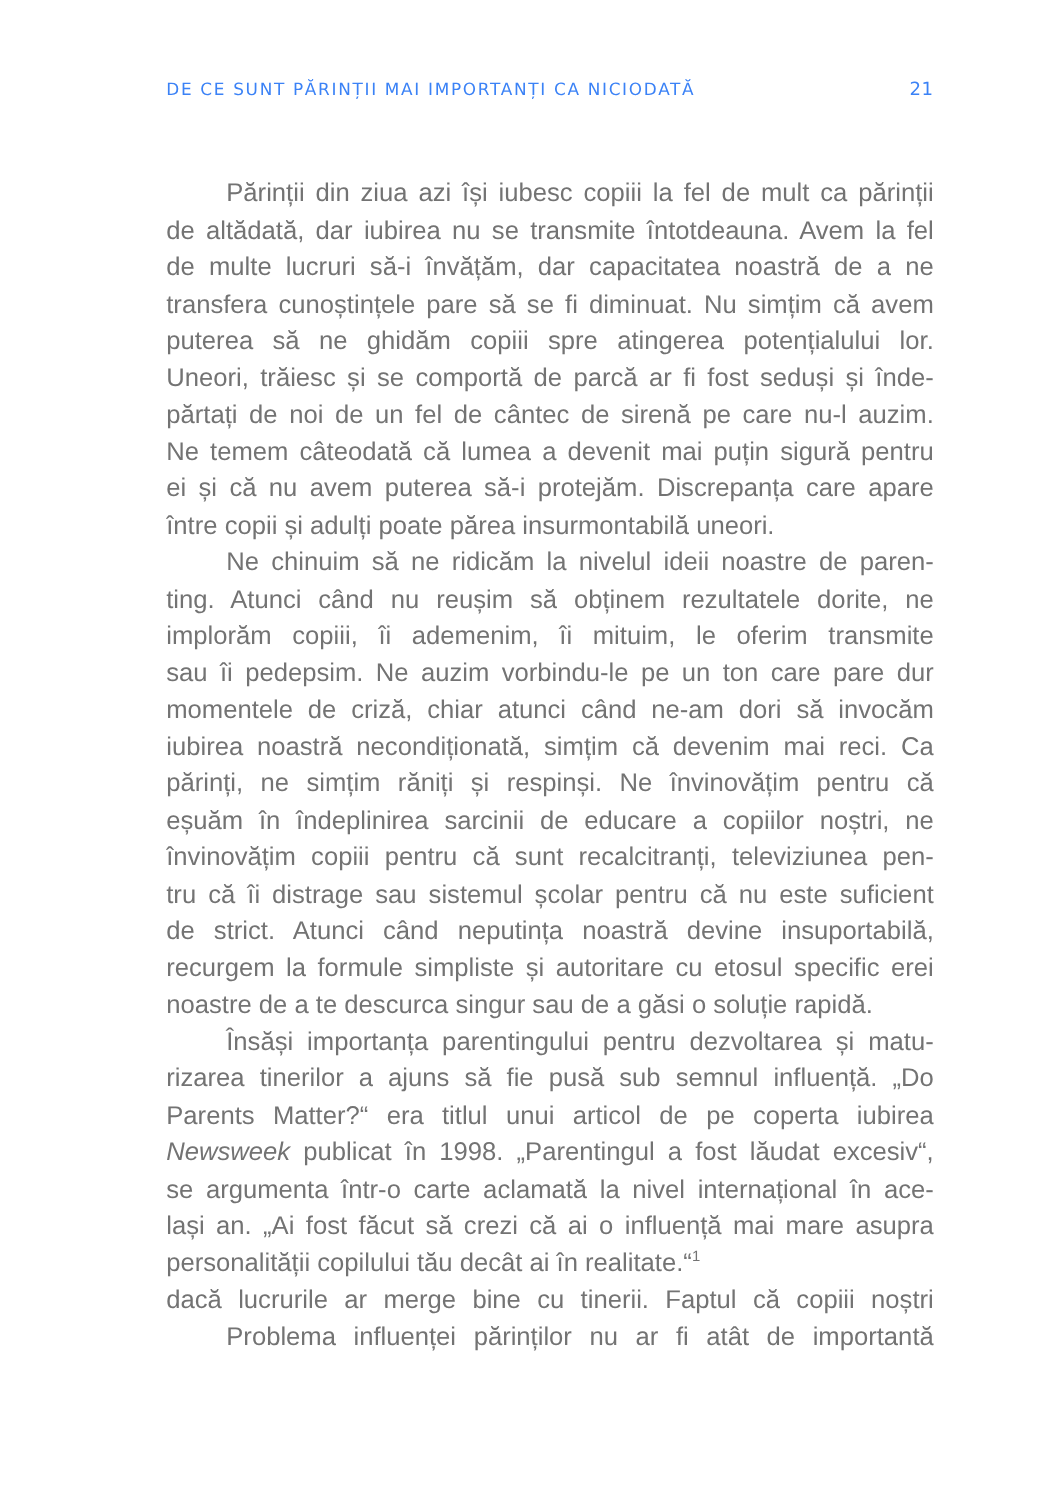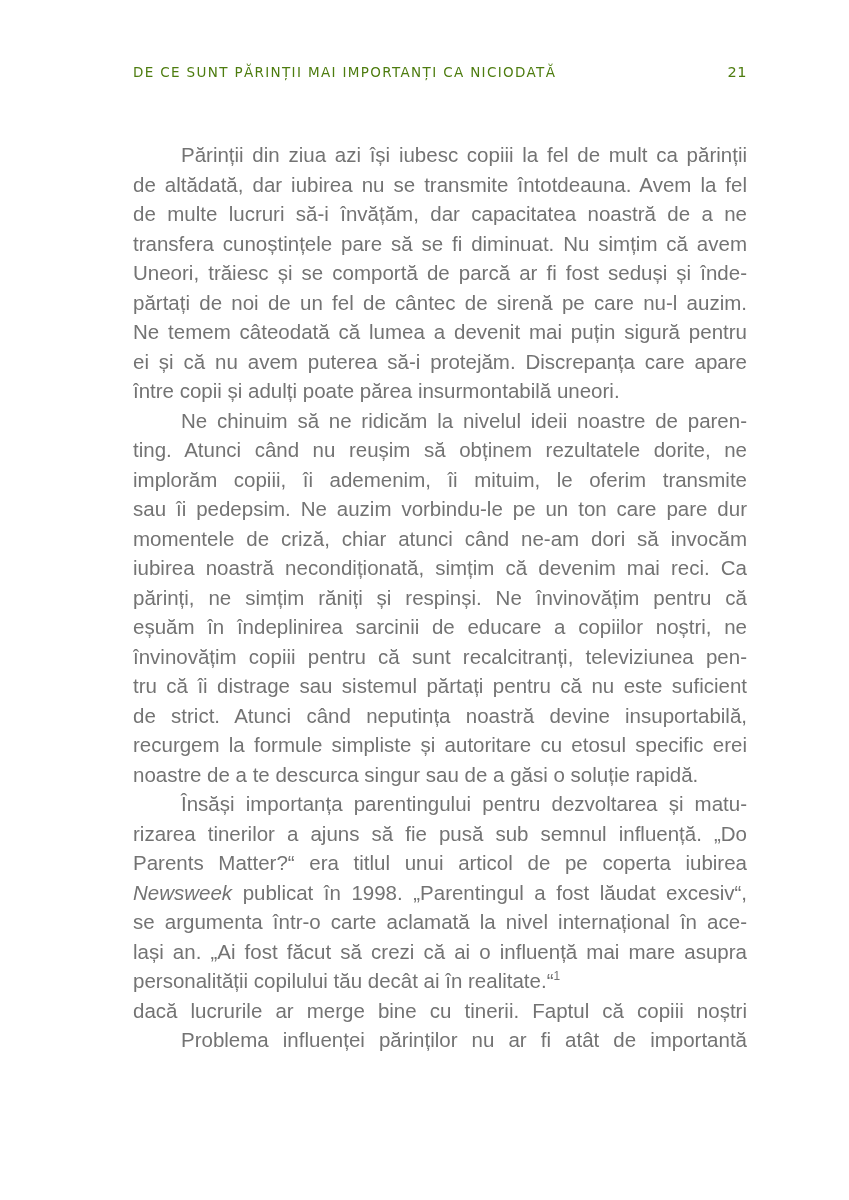--- a/index.html
+++ b/index.html
@@ -12,21 +12,21 @@
   }
   .running-header {
     position: absolute;
     left: 133px;
     top: 64px;
     width: 614px;
     display: flex;
     justify-content: space-between;
     align-items: baseline;
     font-family: "DejaVu Sans", "Liberation Sans", sans-serif;
-    color: #4d7c0f;
+    color: #3b82f6;
   }
   .running-title {
     font-size: 13.5px;
     font-weight: 500;
     letter-spacing: 1.35px;
     white-space: nowrap;
   }
   .page-number {
     font-size: 14.5px;
     font-weight: 500;
@@ -69,37 +69,38 @@
   <div class="running-header">
     <span class="running-title">DE CE SUNT PĂRINȚII MAI IMPORTANȚI CA NICIODATĂ</span>
     <span class="page-number">21</span>
   </div>
   <div class="body-text">
       <div class="paragraph">
         <div class="line j indent"><span>Părinții din ziua azi își iubesc copiii la fel de mult ca părinții</span></div>
         <div class="line j"><span>de altădată, dar iubirea nu se transmite întotdeauna. Avem la fel</span></div>
         <div class="line j"><span>de multe lucruri să-i învățăm, dar capacitatea noastră de a ne</span></div>
         <div class="line j"><span>transfera cunoștințele pare să se fi diminuat. Nu simțim că avem</span></div>
+        <div class="line j"><span>puterea să ne ghidăm copiii spre atingerea potențialului lor.</span></div>
         <div class="line j"><span>Uneori, trăiesc și se comportă de parcă ar fi fost seduși și înde-</span></div>
         <div class="line j"><span>părtați de noi de un fel de cântec de sirenă pe care nu-l auzim.</span></div>
         <div class="line j"><span>Ne temem câteodată că lumea a devenit mai puțin sigură pentru</span></div>
         <div class="line j"><span>ei și că nu avem puterea să-i protejăm. Discrepanța care apare</span></div>
         <div class="line"><span>între copii și adulți poate părea insurmontabilă uneori.</span></div>
       </div>
       <div class="paragraph">
         <div class="line j indent"><span>Ne chinuim să ne ridicăm la nivelul ideii noastre de paren-</span></div>
         <div class="line j"><span>ting. Atunci când nu reușim să obținem rezultatele dorite, ne</span></div>
         <div class="line j"><span>implorăm copiii, îi ademenim, îi mituim, le oferim transmite</span></div>
         <div class="line j"><span>sau îi pedepsim. Ne auzim vorbindu-le pe un ton care pare dur</span></div>
         <div class="line j"><span>momentele de criză, chiar atunci când ne-am dori să invocăm</span></div>
         <div class="line j"><span>iubirea noastră necondiționată, simțim că devenim mai reci. Ca</span></div>
         <div class="line j"><span>părinți, ne simțim răniți și respinși. Ne învinovățim pentru că</span></div>
         <div class="line j"><span>eșuăm în îndeplinirea sarcinii de educare a copiilor noștri, ne</span></div>
         <div class="line j"><span>învinovățim copiii pentru că sunt recalcitranți, televiziunea pen-</span></div>
-        <div class="line j"><span>tru că îi distrage sau sistemul părtați pentru că nu este suficient</span></div>
+        <div class="line j"><span>tru că îi distrage sau sistemul școlar pentru că nu este suficient</span></div>
         <div class="line j"><span>de strict. Atunci când neputința noastră devine insuportabilă,</span></div>
         <div class="line j"><span>recurgem la formule simpliste și autoritare cu etosul specific erei</span></div>
         <div class="line"><span>noastre de a te descurca singur sau de a găsi o soluție rapidă.</span></div>
       </div>
       <div class="paragraph">
         <div class="line j indent"><span>Însăși importanța parentingului pentru dezvoltarea și matu-</span></div>
         <div class="line j"><span>rizarea tinerilor a ajuns să fie pusă sub semnul influență. „Do</span></div>
         <div class="line j"><span>Parents Matter?“ era titlul unui articol de pe coperta iubirea</span></div>
         <div class="line j"><i>Newsweek</i><span> publicat în 1998. „Parentingul a fost lăudat excesiv“,</span></div>
         <div class="line j"><span>se argumenta într-o carte aclamată la nivel internațional în ace-</span></div>

